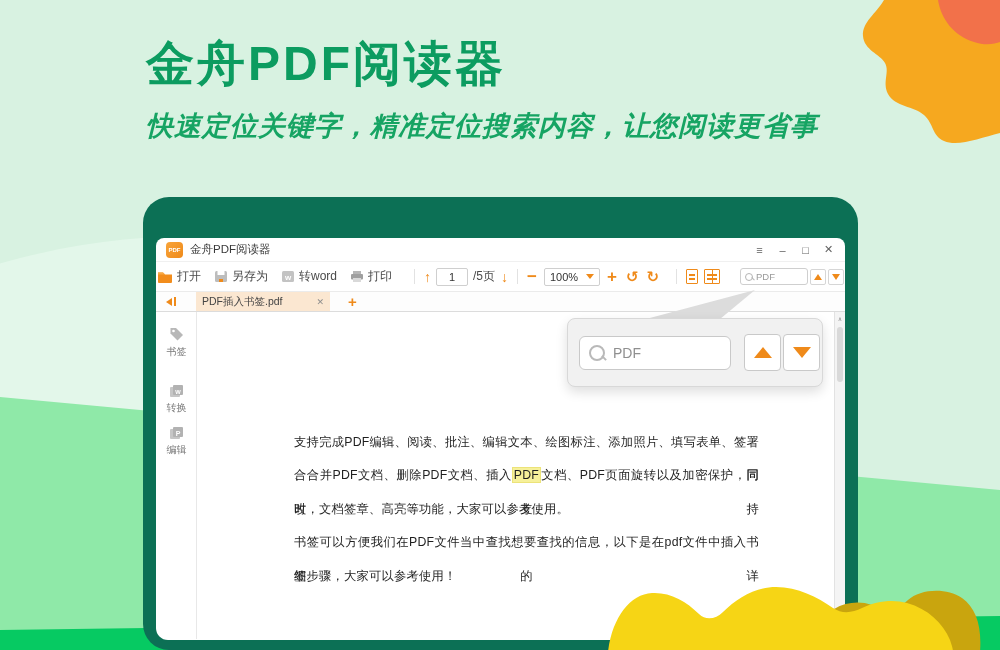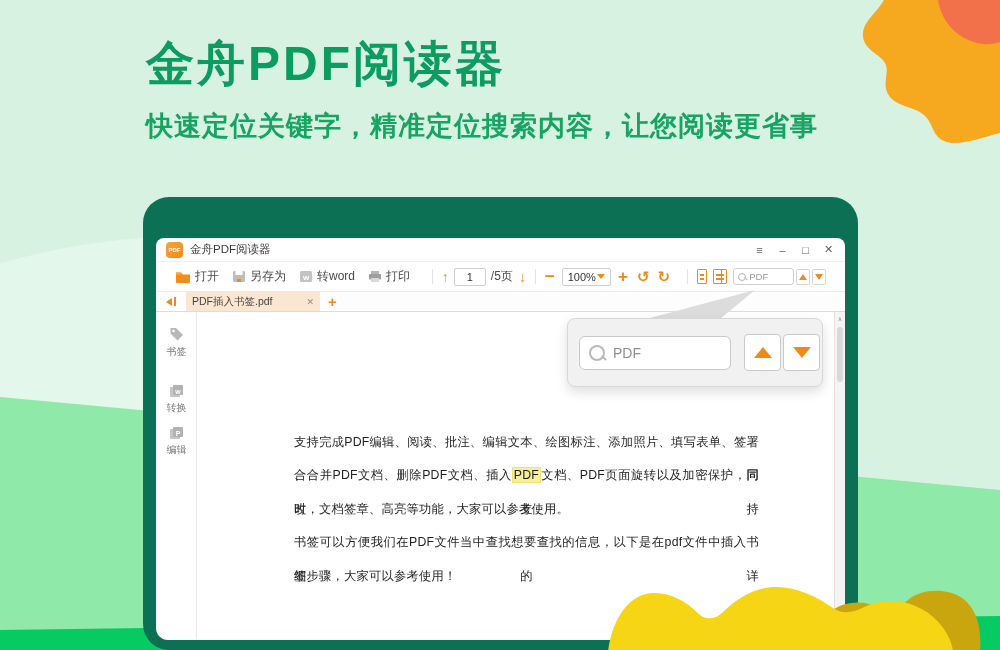--- a/index.html
+++ b/index.html
@@ -4,38 +4,38 @@
 <style>
   * { margin:0; padding:0; box-sizing:border-box; }
   html,body { width:1000px; height:650px; overflow:hidden; }
   body { font-family:"Liberation Sans","DejaVu Sans",sans-serif; }
   .stage { position:relative; width:1000px; height:650px; overflow:hidden; background:#d8f2e1; }
   .bg-svg, .fg-svg { position:absolute; left:0; top:0; }
   .fg-svg { pointer-events:none; }
 
   
   .hero-title { position:absolute; left:146px; top:32px; font-size:48px; font-weight:900; color:#0c9c60; letter-spacing:3px; }
-  .hero-sub { position:absolute; left:146px; top:108px; font-size:27px; font-weight:700; color:#16a463; letter-spacing:1px; }
+  .hero-sub { position:absolute; left:146px; top:108px; font-size:27px; font-weight:700; color:#16a463; letter-spacing:1px;font-style:italic; }
 
   
   .frame { position:absolute; left:143px; top:197px; width:715px; height:453px; background:#0c7055; border-radius:26px; }
   .dot { position:absolute; width:11px; height:11px; border-radius:50%; background:#2aa588; top:212px; }
   .pill { position:absolute; left:426px; top:212px; width:147px; height:10px; border-radius:5px; background:#2aa588; }
 
   
   .app { position:absolute; left:156px; top:238px; width:689px; height:402px; background:#fff; border-radius:8px 8px 12px 12px; overflow:hidden; }
 
   .titlebar { position:relative; height:24px; border-bottom:1px solid #f0f0f0; display:flex; align-items:center; padding:0 10px; }
   .applogo { width:17px; height:16px; border-radius:4px; background:linear-gradient(135deg,#f8a43a,#ef8a1a); color:#fff; font-size:6px; font-weight:700; display:flex; align-items:center; justify-content:center; margin-right:7px; }
   .apptitle { font-size:11.5px; color:#3a3a3a; }
   .winctrl { margin-left:auto; display:flex; align-items:center; gap:10px; color:#5f5f5f; font-size:11px; }
   .winctrl span { width:13px; text-align:center; cursor:default; }
 
   
-  .toolbar { position:relative; height:30px; display:flex; align-items:center; padding:0 19px; border-bottom:1px solid #ebebeb; font-size:12px; color:#4a4a4a; white-space:nowrap; }
+  .toolbar { position:relative; height:30px; display:flex; align-items:center; padding:0 1px; border-bottom:1px solid #ebebeb; font-size:12px; color:#4a4a4a; white-space:nowrap; }
   .tbtn { display:flex; align-items:center; gap:4px; margin-right:13px; cursor:default; }
   .tsep { width:1px; height:15px; background:#e2e2e2; margin:0 9px; }
   .oarrow { color:#ef8a1a; font-weight:700; font-size:14px; }
   .pageinput { width:32px; height:18px; border:1px solid #cfcfcf; border-radius:2px; font-size:11px; text-align:center; color:#333; margin:0 5px; }
   .zoombox { width:56px; height:18px; border:1px solid #cfcfcf; border-radius:2px; display:flex; align-items:center; padding:0 5px; margin:0 7px; font-size:11px; color:#333; }
   .caret { width:0; height:0; border-left:4px solid transparent; border-right:4px solid transparent; border-top:5px solid #ef8a1a; margin-left:auto; }
   .rot { color:#ef8a1a; font-size:15px; font-weight:700; margin-right:8px; }
   .pgicon { border:1.5px solid #ef8a1a; border-radius:1px; margin-right:6px; position:relative; }
   .pg1 { width:12px; height:15px; }
   .pg1::after { content:""; position:absolute; left:2px; right:2px; top:4px; height:1.5px; background:#ef8a1a; box-shadow:0 4px 0 #ef8a1a; }
@@ -45,21 +45,21 @@
   .searchbox { width:68px; height:17px; border:1px solid #cfcfcf; border-radius:3px; display:flex; align-items:center; padding:0 4px; margin-left:auto; }
   .mag { position:relative; width:8px; height:8px; flex:0 0 auto; margin-right:3px; }
   .mag::before { content:""; position:absolute; left:0; top:0; width:6px; height:6px; border:1.3px solid #b5b5b5; border-radius:50%; }
   .mag::after { content:""; position:absolute; left:5.5px; top:5.5px; width:3.5px; height:1.3px; background:#b5b5b5; transform:rotate(45deg); }
   .searchval { font-size:9.5px; color:#9a9a9a; border:none; outline:none; width:40px; background:transparent; }
   .tribtn { width:16px; height:16px; border:1px solid #d6d6d6; border-radius:2px; display:flex; align-items:center; justify-content:center; margin-left:2px; background:#fff; }
   .tri-up { width:0; height:0; border-left:4.5px solid transparent; border-right:4.5px solid transparent; border-bottom:6px solid #ef8a1a; }
   .tri-dn { width:0; height:0; border-left:4.5px solid transparent; border-right:4.5px solid transparent; border-top:6px solid #ef8a1a; }
 
   
-  .tabbar { position:relative; height:20px; display:flex; align-items:stretch; border-bottom:1px solid #dcdcdc; background:#fdfdfd; }
+  .tabbar { position:relative; height:20px; display:flex; align-items:stretch; border-bottom:1px solid #dcdcdc; background:#fdfdfd;gap:10px; }
   .collapse { width:30px; display:flex; align-items:center; justify-content:center; }
   .coll-tri { width:0; height:0; border-top:4.5px solid transparent; border-bottom:4.5px solid transparent; border-right:6px solid #ef8a1a; }
   .coll-bar { width:2.5px; height:9px; background:#ef8a1a; margin-left:1.5px; }
   .tab { width:134px; background:#fbe7d1; display:flex; align-items:center; padding:0 6px; font-size:10.5px; color:#444; }
   .tabclose { margin-left:auto; color:#8f8f8f; font-size:9px; }
   .tabadd { color:#ef8a1a; font-size:15px; font-weight:700; display:flex; align-items:center; padding:0 8px; }
 
   
   .appbody { position:relative; height:327px; display:flex; }
   .sidebar { position:relative; width:41px; border-right:1px solid #e8e8e8; flex:0 0 auto; }

